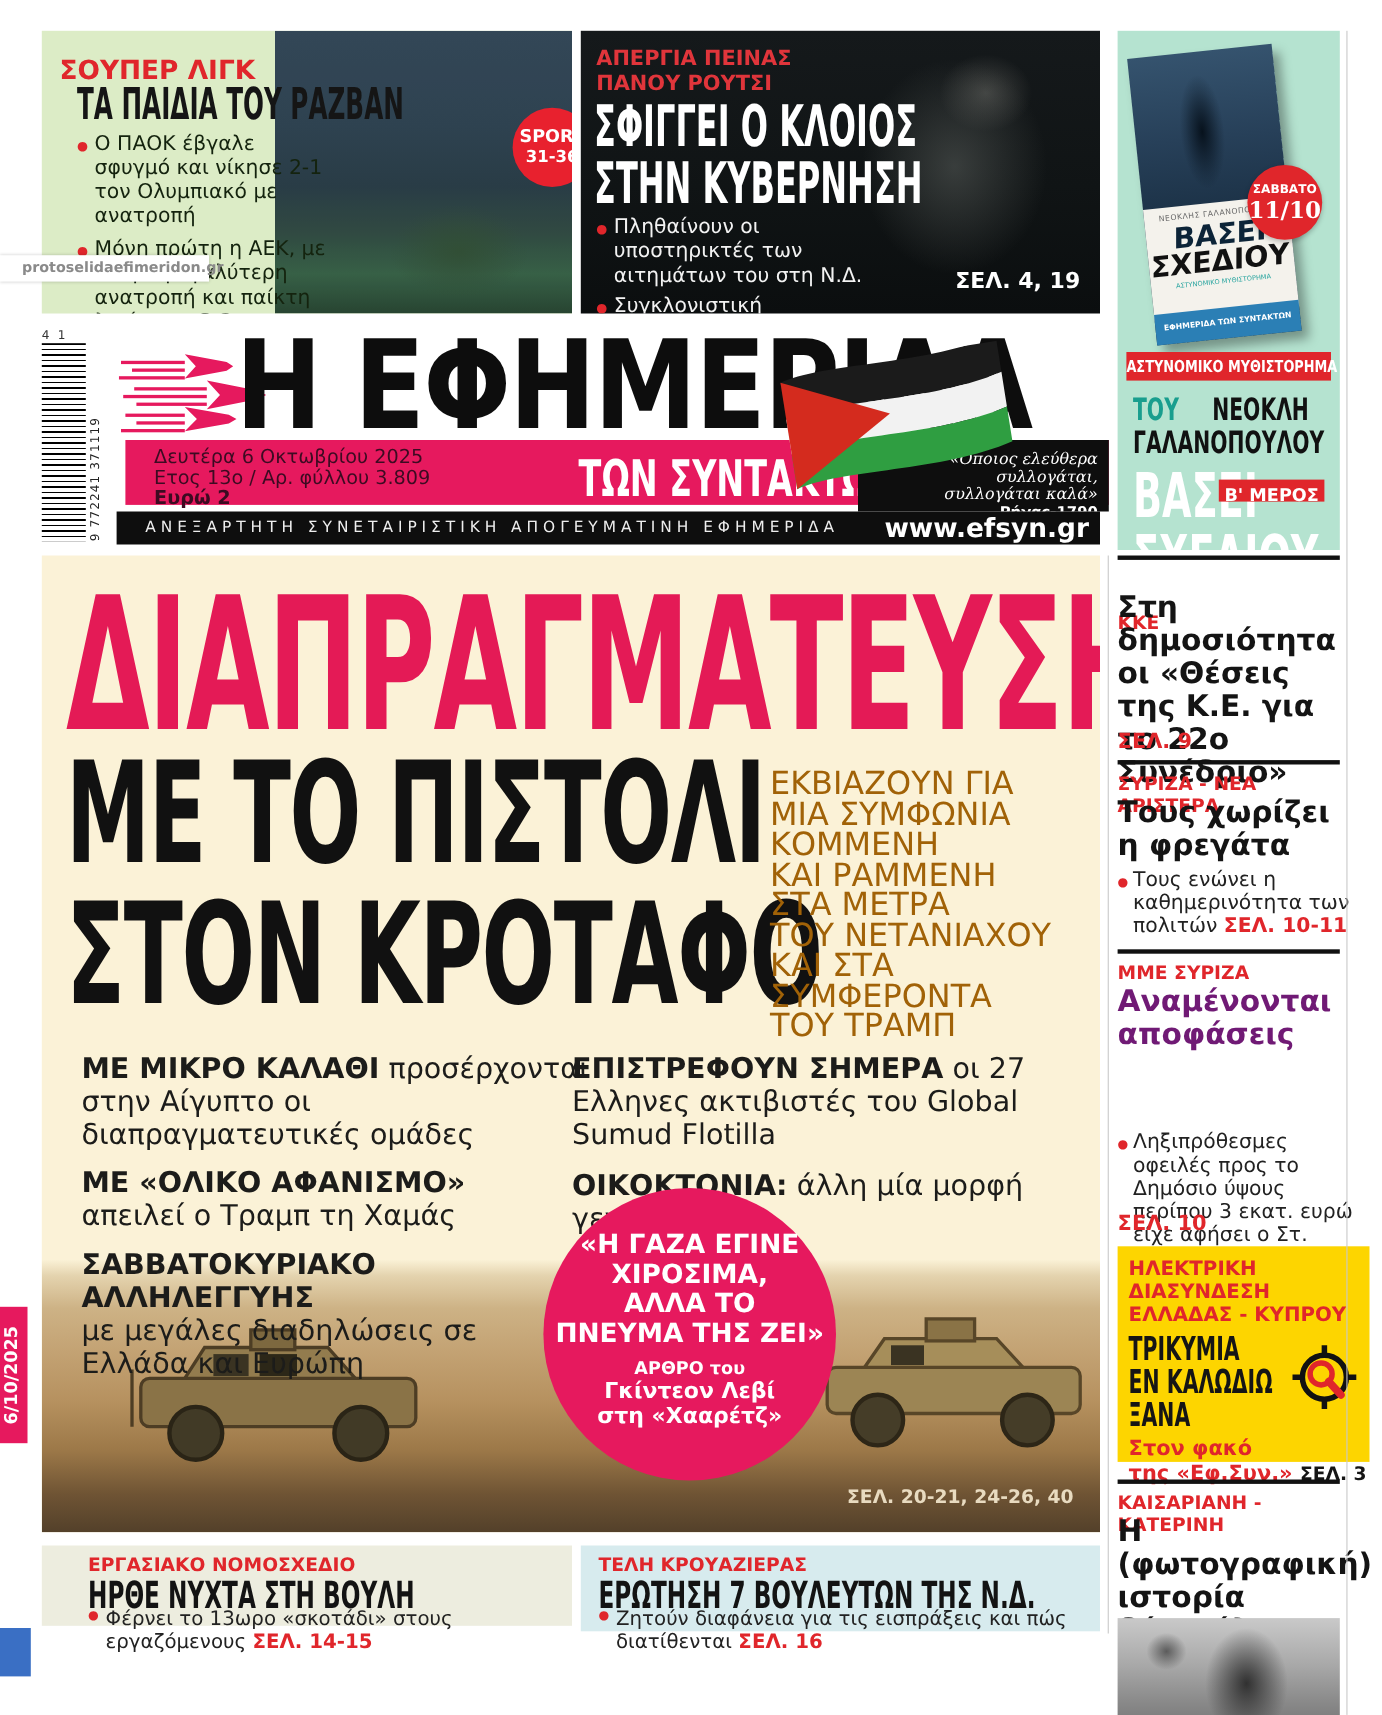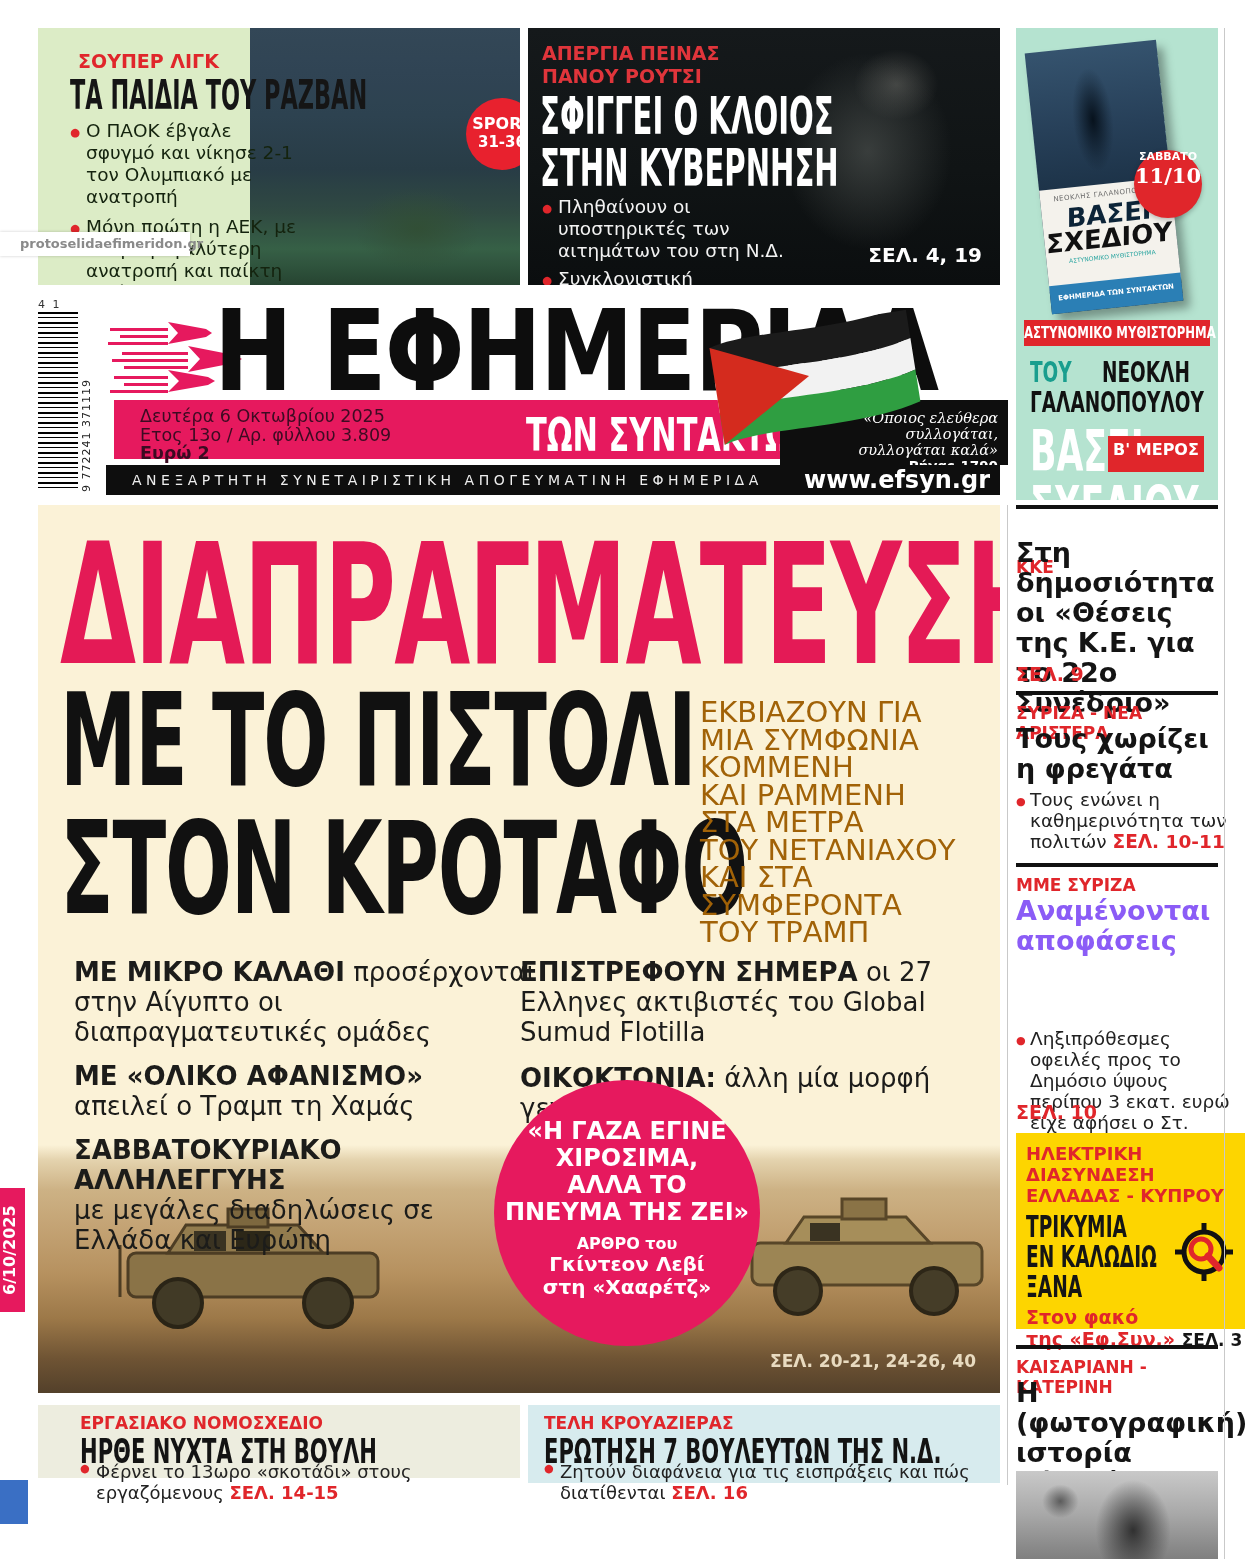--- a/index.html
+++ b/index.html
@@ -36,21 +36,21 @@
   .barcode{background:repeating-linear-gradient(180deg,#000 0 2px,#fff 2px 5px,#000 5px 6px,#fff 6px 10px);}
   .vtext{writing-mode:vertical-rl;transform:rotate(180deg);}
 </style>
 </head>
 <body>
 
 <div id="page">
 
   <div class="abs" style="left:38px;top:28px;width:482px;height:257px;background:#dcecc6;overflow:hidden;">
     <div class="abs ph-stadium" style="left:212px;top:0;width:270px;height:257px;opacity:.95;"></div>
-    <div class="abs" style="left:40px;top:22px;font-weight:bold;font-size:19px;color:#e0262b;">
+    <div class="abs" style="left:16px;top:22px;font-weight:bold;font-size:24px;color:#e0262b;">
       <span>ΣΟΥΠΕΡ ΛΙΓΚ</span></div>
     <div class="abs" style="left:32px;top:44px;font-size:40px;color:#151515;">
       <span class="cond" style="transform:scaleX(0.56);">ΤΑ ΠΑΙΔΙΑ ΤΟΥ ΡΑΖΒΑΝ</span></div>
     <div class="abs" style="left:428px;top:70px;width:72px;height:72px;border-radius:50%;background:#e8212e;color:#fff;text-align:center;font-weight:bold;">
       <div style="font-size:16px;margin-top:16px;">SPORT</div>
       <div style="font-size:15px;">31-36</div>
     </div>
     <div class="abs" style="left:32px;top:92px;width:232px;font-size:18.5px;line-height:22px;color:#14230e;">
       <div class="blt" style="margin-bottom:8px;">Ο ΠΑΟΚ έβγαλε σφυγμό και νίκησε 2-1 τον Ολυμπιακό με ανατροπή</div>
       <div class="blt" style="margin-bottom:8px;">Μόνη πρώτη η ΑΕΚ, με ακόμα μεγαλύτερη ανατροπή και παίκτη λιγότερο, 3-2 την Κηφισιά</div>
@@ -89,38 +89,38 @@
             <div style="color:#111;">ΣΧΕΔΙΟΥ</div>
           </div>
         <div style="font-size:6px;color:#2aa5a0;margin-top:3px;">ΑΣΤΥΝΟΜΙΚΟ ΜΥΘΙΣΤΟΡΗΜΑ</div>
       </div>
       <div class="abs" style="left:0;bottom:0;width:132px;height:28px;background:#2b7fb5;text-align:center;">
         <div style="font-size:7px;color:#fff;font-weight:bold;padding-top:9px;">ΕΦΗΜΕΡΙΔΑ ΤΩΝ ΣΥΝΤΑΚΤΩΝ</div>
       </div>
     </div>
 
     <div class="abs" style="left:118px;top:122px;width:68px;height:68px;border-radius:50%;background:#e0262b;color:#fff;text-align:center;box-shadow:0 2px 5px rgba(0,0,0,.25);">
-      <div style="font-size:11px;font-weight:bold;">ΣΑΒΒΑΤΟ</div>
+      <div style="font-size:11px;font-weight:bold;margin-top:15px;">ΣΑΒΒΑΤΟ</div>
       <div style="font-size:21px;font-weight:bold;font-family:'DejaVu Serif',serif;">11/10</div>
     </div>
 
     <div class="abs" style="left:8px;top:292px;width:186px;height:26px;background:#e0262b;color:#fff;text-align:center;">
       <span class="cond" style="transform:scaleX(0.78);font-size:15px;line-height:26px;">ΑΣΤΥΝΟΜΙΚΟ ΜΥΘΙΣΤΟΡΗΜΑ</span></div>
 
     <div class="abs" style="left:14px;top:330px;font-size:28px;color:#111;line-height:30px;">
       <div><span class="cond" style="transform:scaleX(0.66);color:#199e8e;">ΤΟΥ</span>
            <span class="cond" style="transform:scaleX(0.66);">ΝΕΟΚΛΗ</span></div>
       <div><span class="cond" style="transform:scaleX(0.66);">ΓΑΛΑΝΟΠΟΥΛΟΥ</span></div>
     </div>
 
     <div class="abs" style="left:14px;top:396px;color:#fff;font-size:56px;line-height:52px;">
       <div><span class="cond" style="transform:scaleX(0.62);">ΒΑΣΕΙ</span></div>
       <div><span class="cond" style="transform:scaleX(0.62);">ΣΧΕΔΙΟΥ</span></div>
     </div>
-    <div class="abs" style="left:92px;top:408px;width:96px;height:36px;background:#e0262b;color:#fff;text-align:center;font-weight:bold;font-size:16px;line-height:28px;">
+    <div class="abs" style="left:92px;top:408px;width:96px;height:20px;background:#e0262b;color:#fff;text-align:center;font-weight:bold;font-size:16px;line-height:28px;">
       <span>Β' ΜΕΡΟΣ</span></div>
   </div>
 
   <div class="abs" style="left:38px;top:298px;width:962px;height:199px;background:#fff;">
 
     <div class="abs" style="left:0;top:0;font-size:11px;color:#333;letter-spacing:2px;">
       <span>4 1</span></div>
     <div class="abs barcode" style="left:0;top:14px;width:40px;height:180px;"></div>
     <div class="abs vtext" style="left:42px;top:16px;height:178px;font-size:11px;color:#222;letter-spacing:1px;">
       <span>9 772241 371119</span></div>
@@ -266,21 +266,21 @@
 
     <div class="abs kicker" style="left:0;top:198px;font-size:17px;">ΣΥΡΙΖΑ - ΝΕΑ ΑΡΙΣΤΕΡΑ</div>
     <div class="abs prelines" style="left:0;top:219px;font-weight:bold;font-size:27px;line-height:30px;color:#141414;">Τους χωρίζει
 η φρεγάτα</div>
     <div class="abs sbul" style="left:0;top:284px;width:200px;font-size:18.5px;line-height:21px;">
       <span>Τους ενώνει η καθημερινότητα των πολιτών</span> <b class="pgref">ΣΕΛ. 10-11</b></div>
 
     <div class="abs rule" style="left:0;top:358px;"></div>
 
     <div class="abs kicker" style="left:0;top:370px;font-size:17px;">ΜΜΕ ΣΥΡΙΖΑ</div>
-    <div class="abs prelines" style="left:0;top:391px;font-weight:bold;font-size:27px;line-height:30px;color:#8b5cf6;">Αναμένονται
+    <div class="abs prelines" style="left:0;top:391px;font-weight:bold;font-size:27px;line-height:30px;color:#701a75;">Αναμένονται
 αποφάσεις</div>
     <div class="abs sbul" style="left:0;top:460px;width:200px;font-size:18.5px;line-height:21px;">Ληξιπρόθεσμες οφειλές προς το Δημόσιο ύψους περίπου 3 εκατ. ευρώ είχε αφήσει ο Στ. Κασσελάκης</div>
     <div class="abs sbul" style="left:0;top:548px;width:200px;font-size:18.5px;line-height:21px;">Καταγγελία-σοκ από τον Γ. Μπουλέκο</div>
     <div class="abs pgref" style="left:0;top:596px;font-size:19px;">ΣΕΛ. 10</div>
 
     <div class="abs" style="left:0;top:628px;width:229px;height:196px;background:#fdd500;">
       <div class="prelines" style="padding:10px 0 0 10px;color:#e0262b;font-weight:bold;font-size:18px;line-height:21px;">ΗΛΕΚΤΡΙΚΗ
 ΔΙΑΣΥΝΔΕΣΗ
 ΕΛΛΑΔΑΣ - ΚΥΠΡΟΥ</div>
       <div style="padding:6px 0 0 10px;color:#151515;font-size:30px;line-height:28px;">

